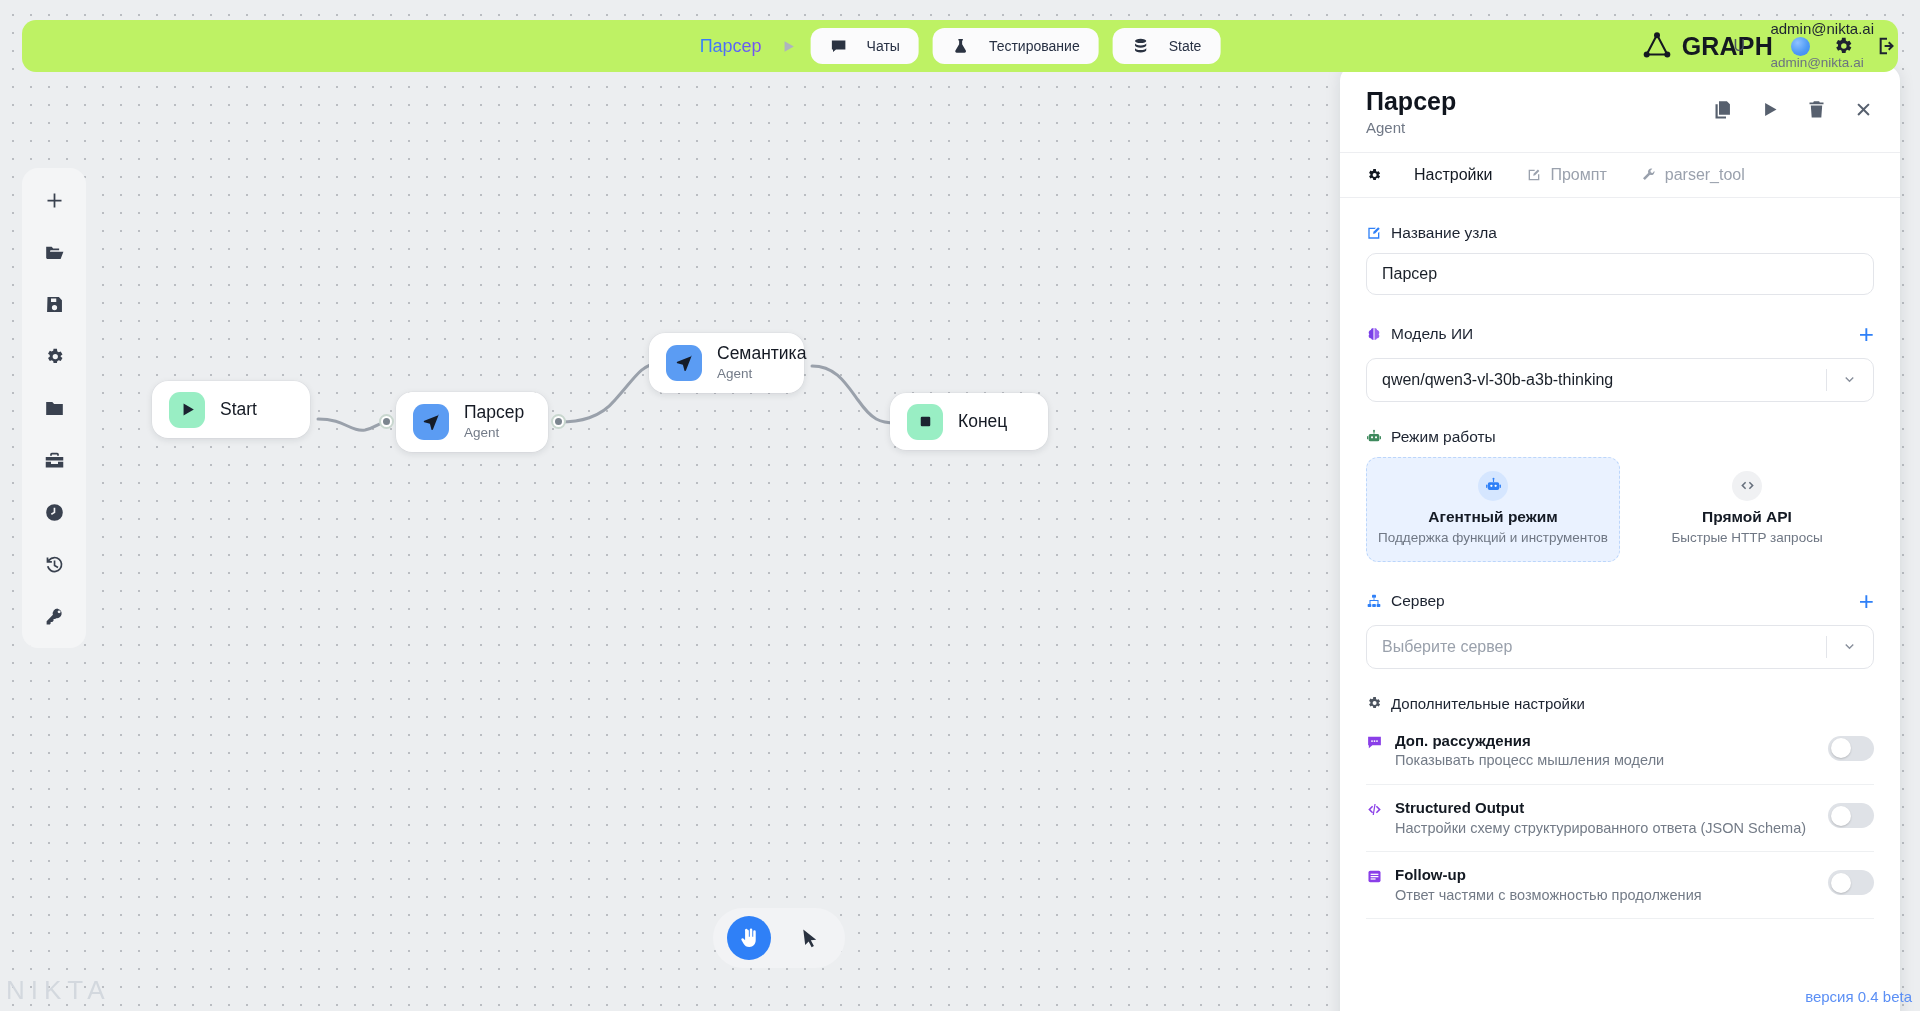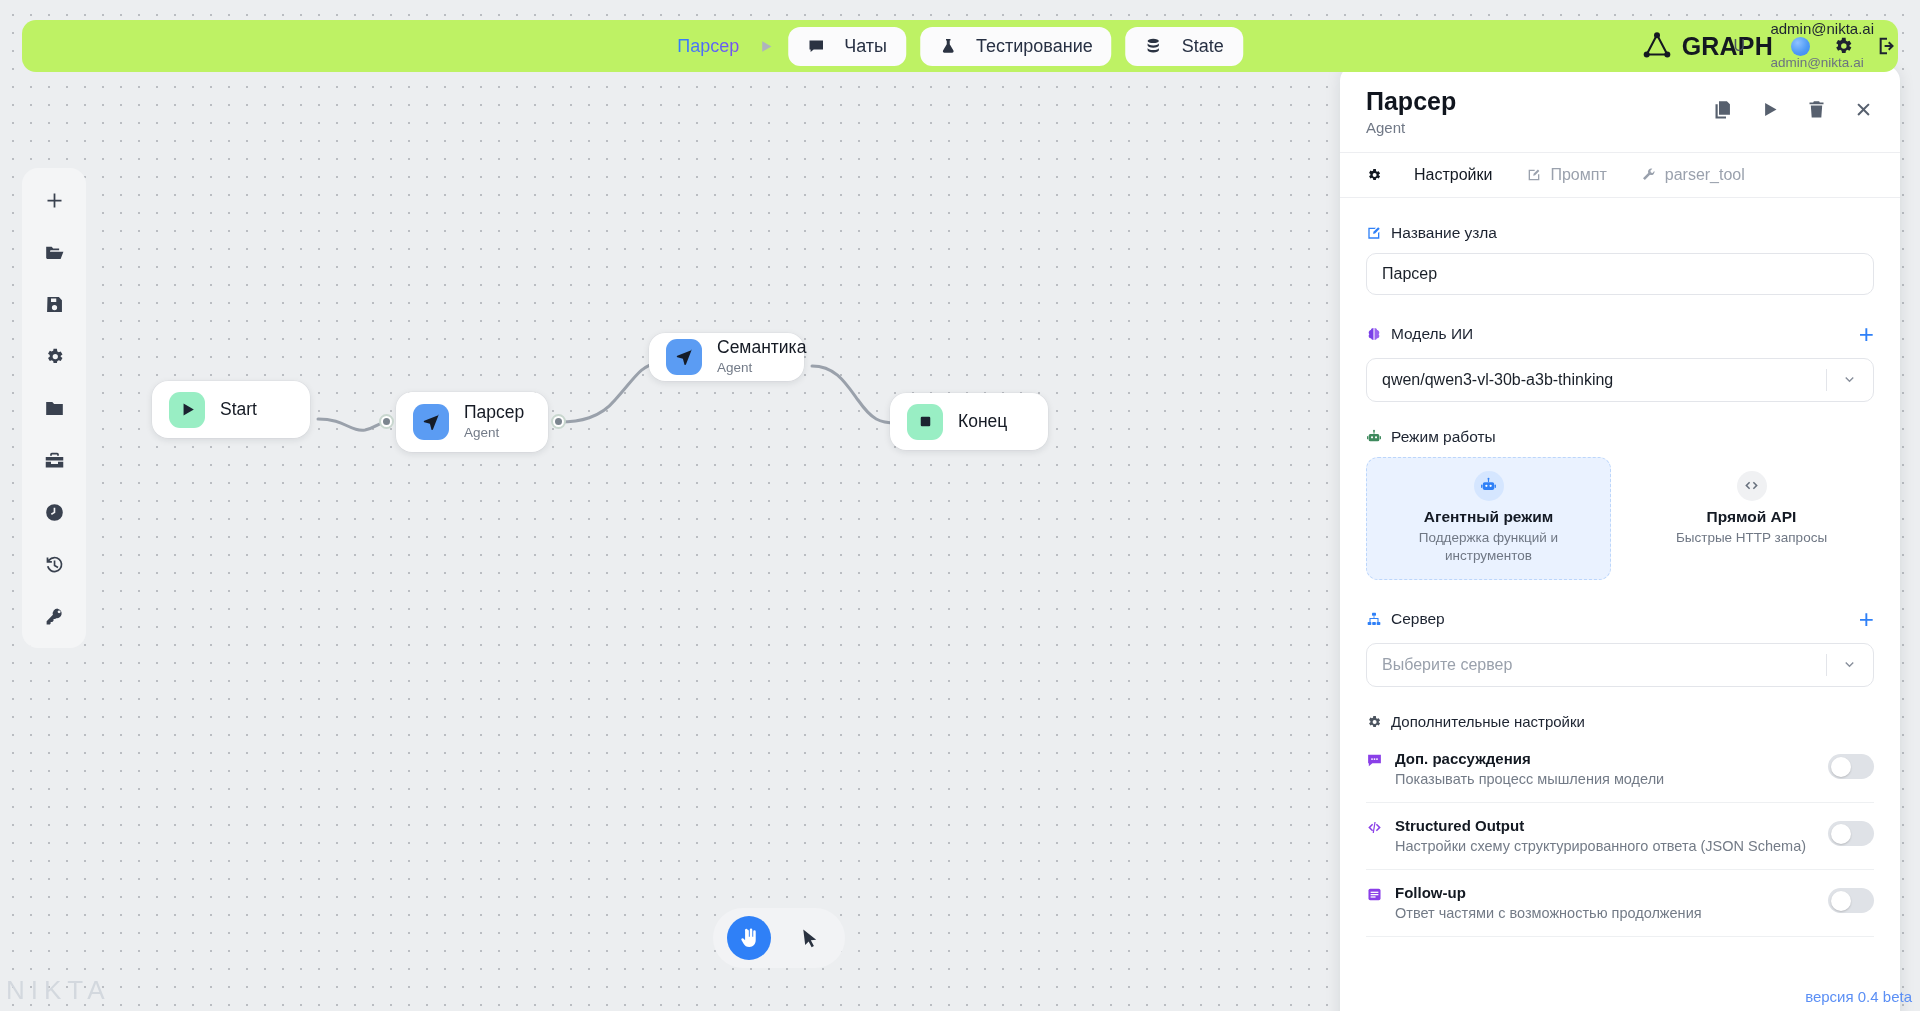--- a/index.html
+++ b/index.html
@@ -50,21 +50,21 @@
     background: linear-gradient(90deg, #2f80ff 0%, #7a4ff0 100%);
     -webkit-background-clip: text; background-clip: text; color: transparent;
     cursor: pointer;
   }
   .flow-play { color: #aeb4bd; margin-left: 4px; cursor: pointer; display:flex; }
   .flow-play svg { width: 17px; height: 17px; fill: currentColor; }
   .navbtn {
     display: flex; align-items: center; gap: 19px;
     background: #fbfbfc; border-radius: 12px;
     padding: 9px 19px; cursor: pointer;
-    font-size: 18px; color: #273043; font-weight: 400;
+    font-size: 14px; color: #273043; font-weight: 400;
   }
   .navbtn svg { width: 18px; height: 18px; fill: #2b3342; display: block; }
 
   .user {
     position: absolute; right: 24px; top: 50%; transform: translateY(-50%);
     display: flex; align-items: center; gap: 14px; cursor: pointer;
   }
   .user-av {
     width: 34px; height: 34px; border-radius: 50%;
     display: flex; align-items: center; justify-content: center;
@@ -101,21 +101,21 @@
   .node-ico svg { width: 19px; height: 19px; fill: #1b2230; display: block; }
   .node-ico.green { background: #99eec4; }
   .node-ico.blue  { background: #5b9cf3; }
   .node-ico.blue svg { fill: #151c28; }
   .node-txt { display: flex; flex-direction: column; justify-content: center; }
   .node-title { font-size: 17.5px; color: #151a24; line-height: 1.25; }
   .node-sub { font-size: 13.5px; color: #737b88; line-height: 1.3; }
 
   #node-start  { left: 152px; top: 381px; width: 158px; height: 57px; }
   #node-parser { left: 396px; top: 392px; width: 152px; height: 60px; }
-  #node-sem    { left: 649px; top: 333px; width: 155px; height: 48px; }
+  #node-sem    { left: 649px; top: 333px; width: 155px; height: 60px; }
   #node-end    { left: 890px; top: 393px; width: 158px; height: 57px; }
 
   .port {
     position: absolute; width: 15px; height: 15px; border-radius: 50%;
     background: #fff; border: 2px solid #c9d7cf; z-index: 11;
     display: flex; align-items: center; justify-content: center;
   }
   .port::after { content:''; width: 7px; height: 7px; border-radius: 50%; background: #7c858f; }
   #port-1 { left: 379px; top: 414px; }
   #port-2 { left: 551px; top: 414px; }
@@ -194,21 +194,21 @@
   .sel {
     position: relative; width: 100%; height: 44px; border: 1px solid #e3e5ea;
     border-radius: 10px; display: flex; align-items: center; padding: 0 15px;
     font-size: 16px; color: #1a2029; cursor: pointer; background: #fff;
   }
   .sel.placeholder-txt { color: #9aa1ac; }
   .sel-div { position: absolute; right: 46px; top: 10px; bottom: 10px; width: 1px; background: #e3e5ea; }
   .sel-caret { position: absolute; right: 15px; top: 50%; transform: translateY(-50%); color: #8a919d; display:flex; }
   .sel-caret svg { width: 17px; height: 17px; fill: currentColor; display: block; }
 
-  .modes { display: flex; gap: 18px; }
+  .modes { display: flex; }
   .mode-card {
     flex: 1; border-radius: 12px; padding: 13px 10px 14px 10px; text-align: center;
     cursor: pointer; border: 1px dashed transparent;
   }
   .mode-card.sel-on { background: #eaf2ff; border-color: #bcd6fb; }
   .mode-ico-wrap {
     width: 30px; height: 30px; margin: 0 auto 7px auto; border-radius: 50%;
     display: flex; align-items: center; justify-content: center;
   }
   .mode-card.sel-on .mode-ico-wrap { background: #d5e6ff; }

